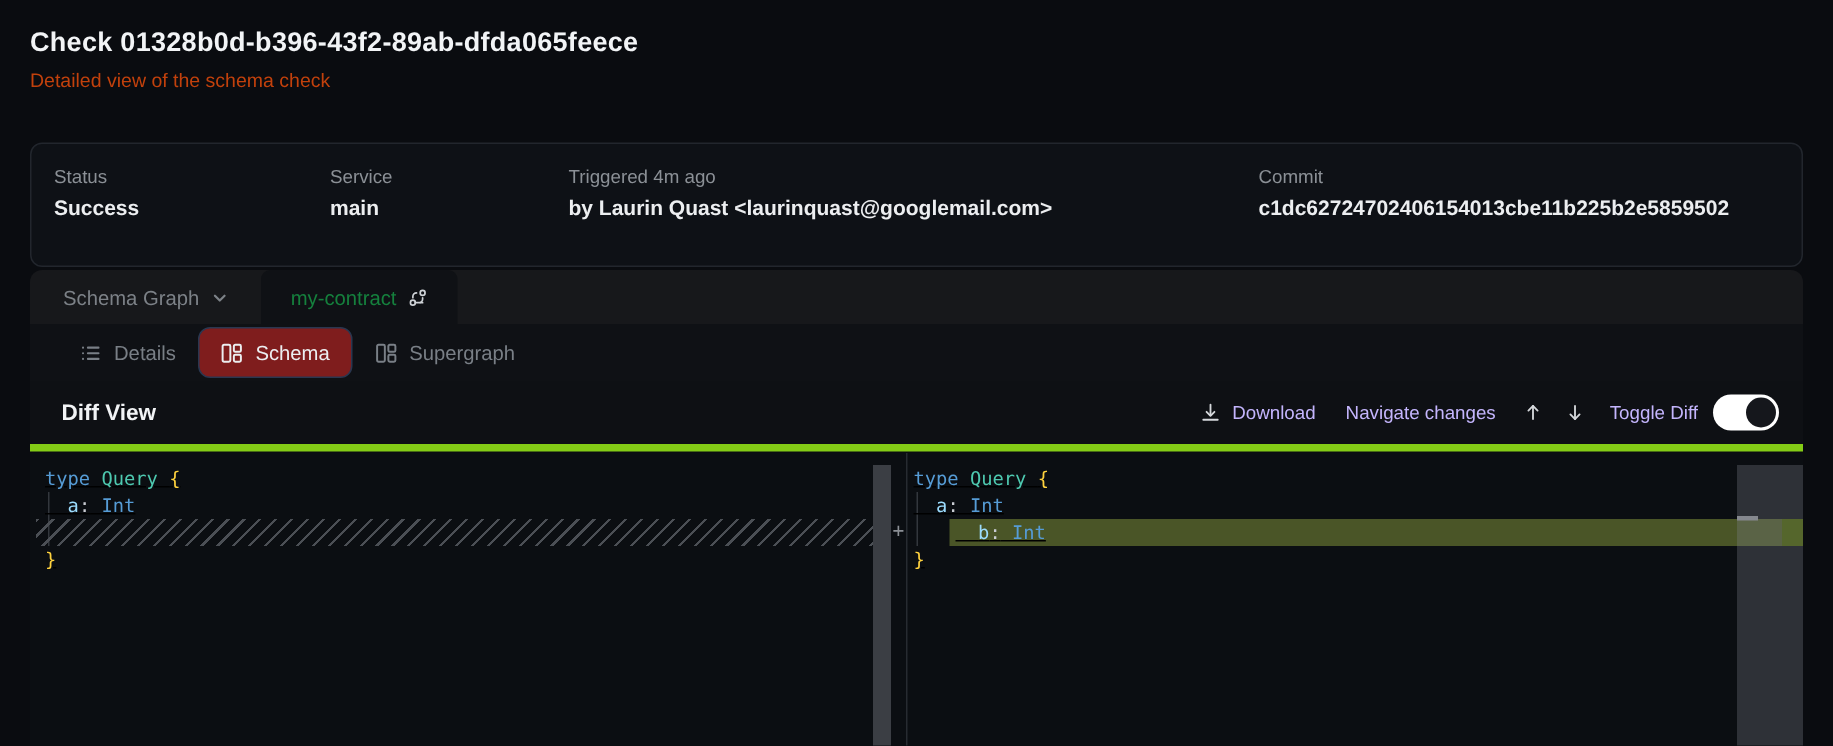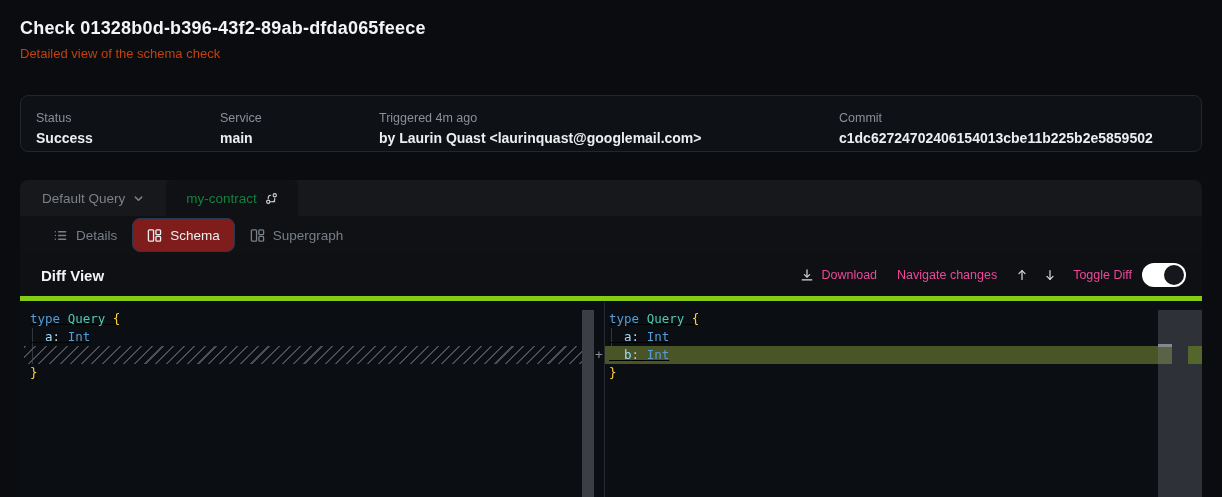--- a/index.html
+++ b/index.html
@@ -5,21 +5,21 @@
   * { margin:0; padding:0; box-sizing:border-box; }
   html,body { width:1222px; height:497px; background:#0a0c10; overflow:hidden;
               font-family:"Liberation Sans", sans-serif; }
 
   
   .page-header { position:absolute; left:20px; top:18px; }
   .page-title { font-size:18px; font-weight:700; color:#f2f4f6; letter-spacing:.2px; }
   .page-subtitle { margin-top:7px; font-size:13px; color:#c2410c; }
 
   
-  .info-card { position:absolute; left:20px; top:95px; width:1182px; height:57px;
+  .info-card { position:absolute; left:20px; top:95px; width:1182px; height:83px;
                background:#0e1116; border:1px solid #22262d; border-radius:8px; }
   .info-field { position:absolute; top:15px; }
   .info-label { font-size:12.5px; color:#8b9096; display:block; }
   .info-value { font-size:14px; font-weight:700; color:#eceef0; display:block; margin-top:5px; }
   .f0{left:15px;} .f1{left:199px;} .f2{left:358px;} .f3{left:818px;}
   .f2 .info-value, .f3 .info-value { font-weight:600; }
 
   
   .main { position:absolute; left:20px; top:180px; width:1182px; height:317px; }
 
@@ -34,38 +34,38 @@
   .view-tab { display:flex; align-items:center; gap:8px; font-size:13.5px; color:#797f86;
               padding:0 14px; height:34px; border:1px solid transparent; border-radius:8px; cursor:pointer; }
   .view-tab.active { color:#eceef0; background:#7f1d1d; border-color:#2a3750; }
   .view-tab .ticon { display:flex; align-items:center; }
 
   .diff-header { position:absolute; left:0; top:74px; width:1182px; height:47px;
                  background:#0e1014; border-bottom:5px solid #84cc16;
                  display:flex; align-items:center; }
   .diff-title { font-size:15px; font-weight:700; color:#f1f3f5; margin-left:21px; }
   .diff-tools { margin-left:auto; display:flex; align-items:center; padding-right:16px; }
-  .tool-btn { display:flex; align-items:flex-start; gap:7px; color:#ec4899; font-size:12.5px; cursor:pointer; }
+  .tool-btn { display:flex; align-items:flex-start; gap:7px; color:#c4b5fd; font-size:12.5px; cursor:pointer; }
   .m20{margin-right:20px;} .m18{margin-right:18px;} .m14{margin-right:14px;} .m16{margin-right:16px;} .m10{margin-right:10px;}
   .toggle { position:relative; width:44px; height:24px; border-radius:12px; background:#3a3e44; cursor:pointer; }
   .toggle.on { background:#ffffff; }
   .toggle-knob { position:absolute; top:2px; left:2px; width:20px; height:20px; border-radius:50%; background:#15171c; }
   .toggle.on .toggle-knob { left:auto; right:2px; }
 
   
   .diff-editor { position:absolute; left:0; top:122px; width:1182px; height:195px; background:#0b0e12; }
   .pane { position:absolute; top:0; bottom:0;text-decoration:underline; }
   .pane-left { left:0; width:577px; }
   .pane-right { left:584px; width:598px; border-left:1px solid #272b31; }
   .code-lines { position:relative; padding-top:8px;
                 font-family:"DejaVu Sans Mono", monospace; font-size:12.5px; line-height:18px; }
   .code-line { height:18px; white-space:pre; }
   .pane-left .code-line { padding-left:10px; }
   .pane-right .code-line { padding-left:4px; }
-  .code-line.added { background:#4a5527; width:calc(100% - 30px); }
+  .code-line.added { background:#4a5527; width:calc(100% - 30px);margin-left:28px; }
   .code-line.hatch { margin-left:4px; width:calc(100% - 8px); padding-left:0;
     background:repeating-linear-gradient(135deg, #4b4f55 0, #4b4f55 1.5px, transparent 1.5px, transparent 7.5px); }
   .indent-guide { position:absolute; top:26px; width:1px; height:36px; background:#33373d; }
   .pane-left .indent-guide { left:12px; }
   .pane-right .indent-guide { left:6px; }
 
   .scrollbar-left { position:absolute; left:562px; top:8px; bottom:0; width:12px; background:#3b3e44; }
   .gutter-plus { position:absolute; left:573px; top:44px; width:12px; height:18px;
                  color:#8b8f95; font-size:13px; line-height:18px; text-align:center;
                  font-family:"DejaVu Sans Mono", monospace; }
@@ -99,21 +99,21 @@
   <div class="info-field f3">
     <span class="info-label">Commit</span>
     <span class="info-value">c1dc62724702406154013cbe11b225b2e5859502</span>
   </div>
 </div>
 
 <div class="main">
 
   <div class="graph-tabs">
     <div class="graph-tab">
-      <span>Default Query</span>
+      <span>Schema Graph</span>
       <span class="ticon">
         <svg width="11" height="11" viewBox="0 0 12 12" fill="none" stroke="#7c8187" stroke-width="1.6" stroke-linecap="round" stroke-linejoin="round">
             <path d="M2.5 4.5 L6 8 L9.5 4.5"></path>
           </svg>
       </span>
     </div>
     <div class="graph-tab active">
       <span>my-contract</span>
       <span class="ticon">
         <svg width="13" height="13" viewBox="0 0 16 16" fill="none" stroke="#cfd3d7" stroke-width="1.4" stroke-linecap="round" stroke-linejoin="round">

